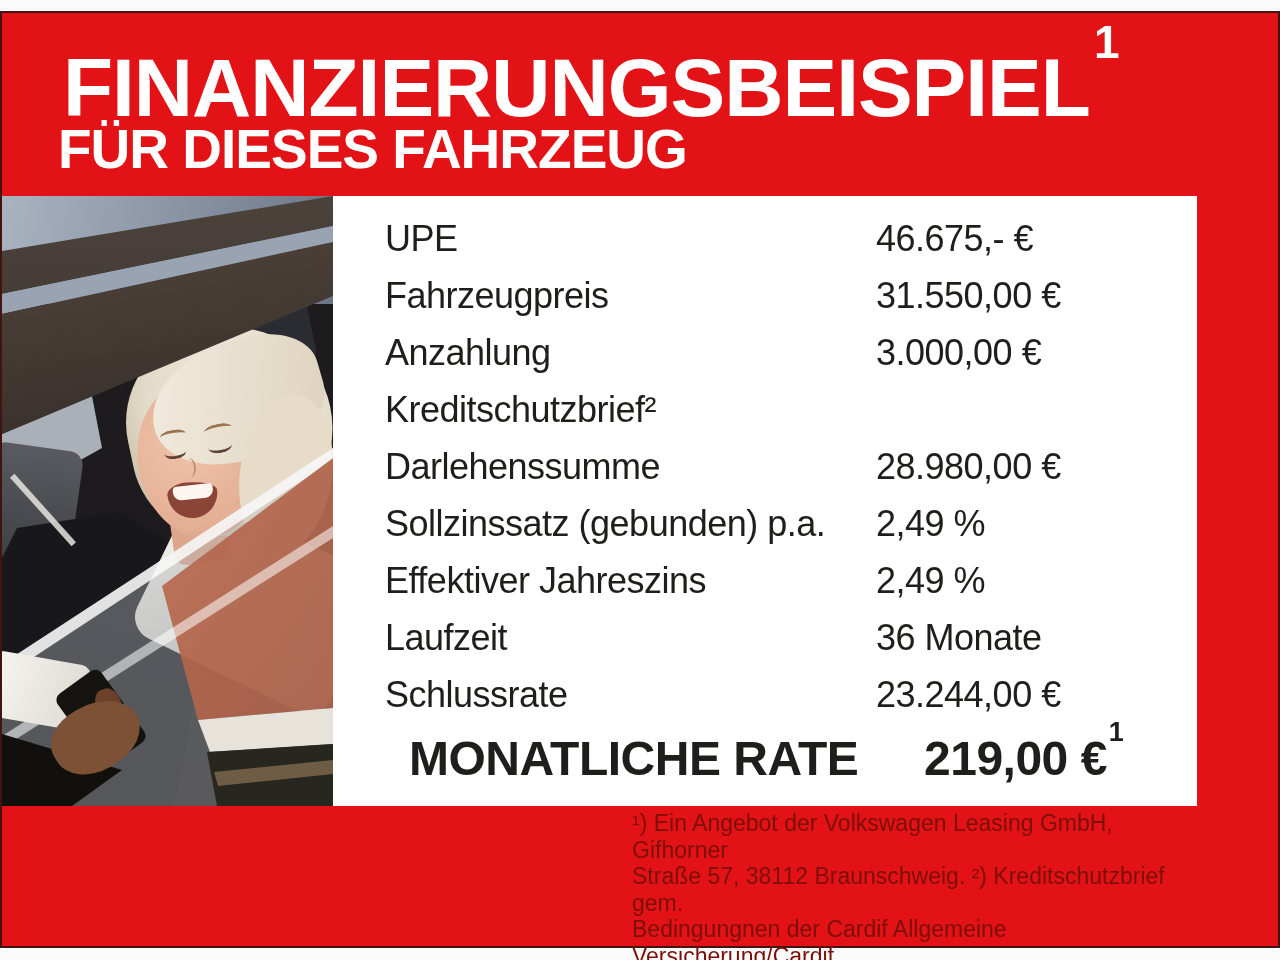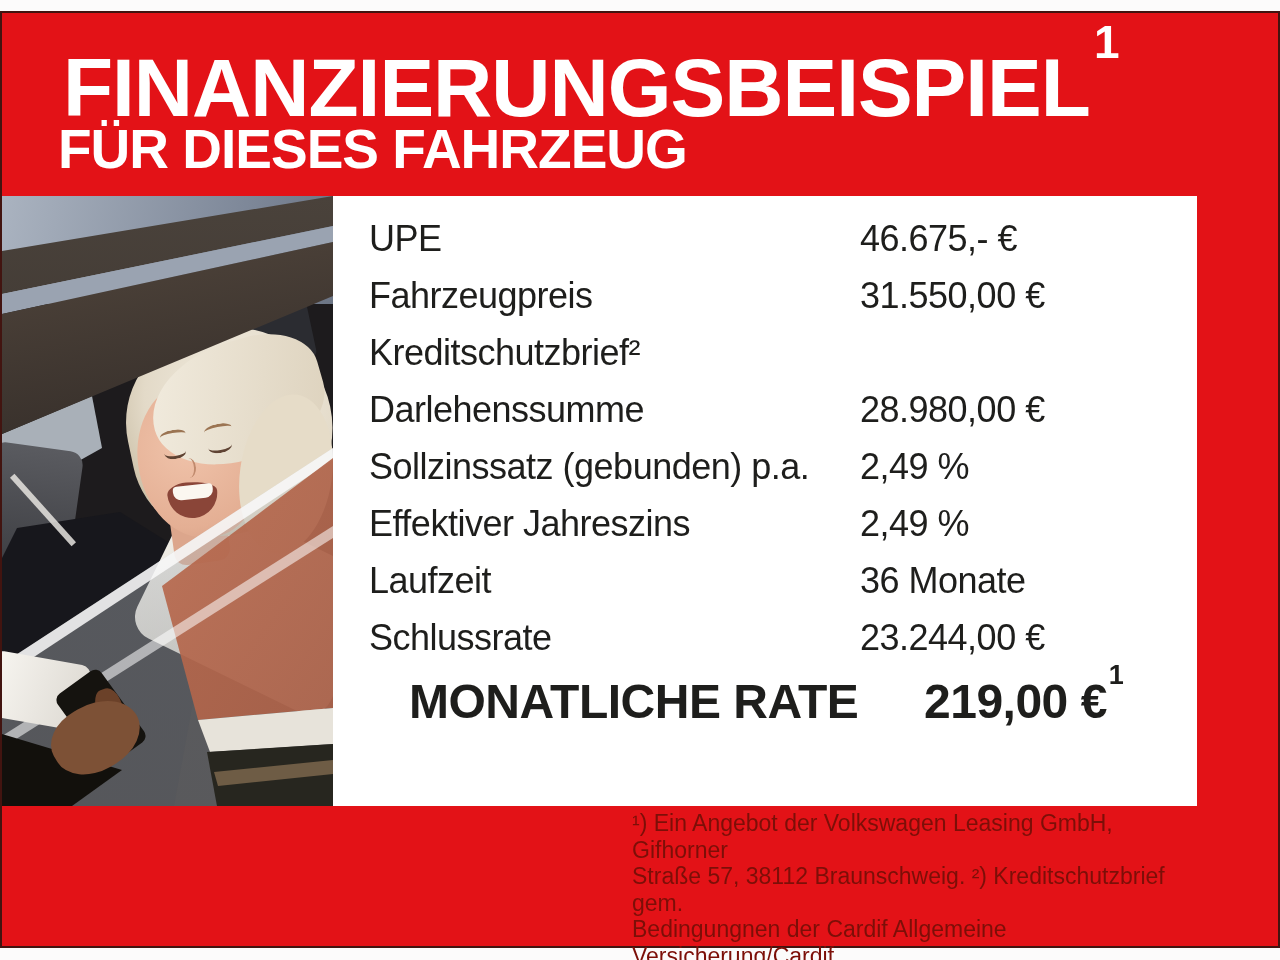--- a/index.html
+++ b/index.html
@@ -13,21 +13,21 @@
   
   .title{position:absolute;left:58px;top:42px;margin:5px;color:#ffffff;
          font-size:82px;font-weight:bold;line-height:1;letter-spacing:-1px;white-space:nowrap;}
   .title sup{font-size:46px;line-height:0;position:relative;top:-30px;margin-left:4px;}
   .subtitle{position:absolute;left:58px;top:122px;color:#ffffff;
             font-size:55px;font-weight:bold;line-height:1;letter-spacing:-1px;white-space:nowrap;}
 
   
   .panel{position:absolute;left:333px;top:196px;width:864px;height:610px;background:#ffffff;
          box-sizing:border-box;padding-top:14px;color:#1e1e1c;}
-  .t-row{display:flex;align-items:center;height:57px;padding-left:36px;}
+  .t-row{display:flex;align-items:center;height:57px;padding-left:52px;}
   .t-label{width:491px;font-size:36px;letter-spacing:-0.5px;white-space:nowrap;}
   .t-value{font-size:36px;letter-spacing:-0.5px;white-space:nowrap;text-align:center;}
   .total-row{display:flex;align-items:center;height:58px;margin-top:6px;padding-left:76px;font-weight:bold;}
   .total-row .t-label{font-size:48px;letter-spacing:-0.5px;}
   .total-row .t-value{font-size:48px;letter-spacing:-0.5px;margin-left:24px;}
   .total-row sup{font-size:27px;line-height:0;position:relative;top:-17px;margin-left:2px;}
 
   
   .footnote{position:absolute;left:632px;top:810px;width:552px;margin:0;
             color:#7c0f08;font-size:23px;line-height:26.5px;white-space:pre-line;}
@@ -132,20 +132,24 @@
   <section class="panel">
     <div class="t-row">
       <span class="t-label">UPE</span>
       <span class="t-value">46.675,- €</span>
     </div>
     <div class="t-row">
       <span class="t-label">Fahrzeugpreis</span>
       <span class="t-value">31.550,00 €</span>
     </div>
     <div class="t-row">
+      <span class="t-label">Anzahlung</span>
+      <span class="t-value">3.000,00 €</span>
+    </div>
+    <div class="t-row">
       <span class="t-label">Kreditschutzbrief²</span>
       <span class="t-value"></span>
     </div>
     <div class="t-row">
       <span class="t-label">Darlehenssumme</span>
       <span class="t-value">28.980,00 €</span>
     </div>
     <div class="t-row">
       <span class="t-label">Sollzinssatz (gebunden) p.a.</span>
       <span class="t-value">2,49 %</span>

